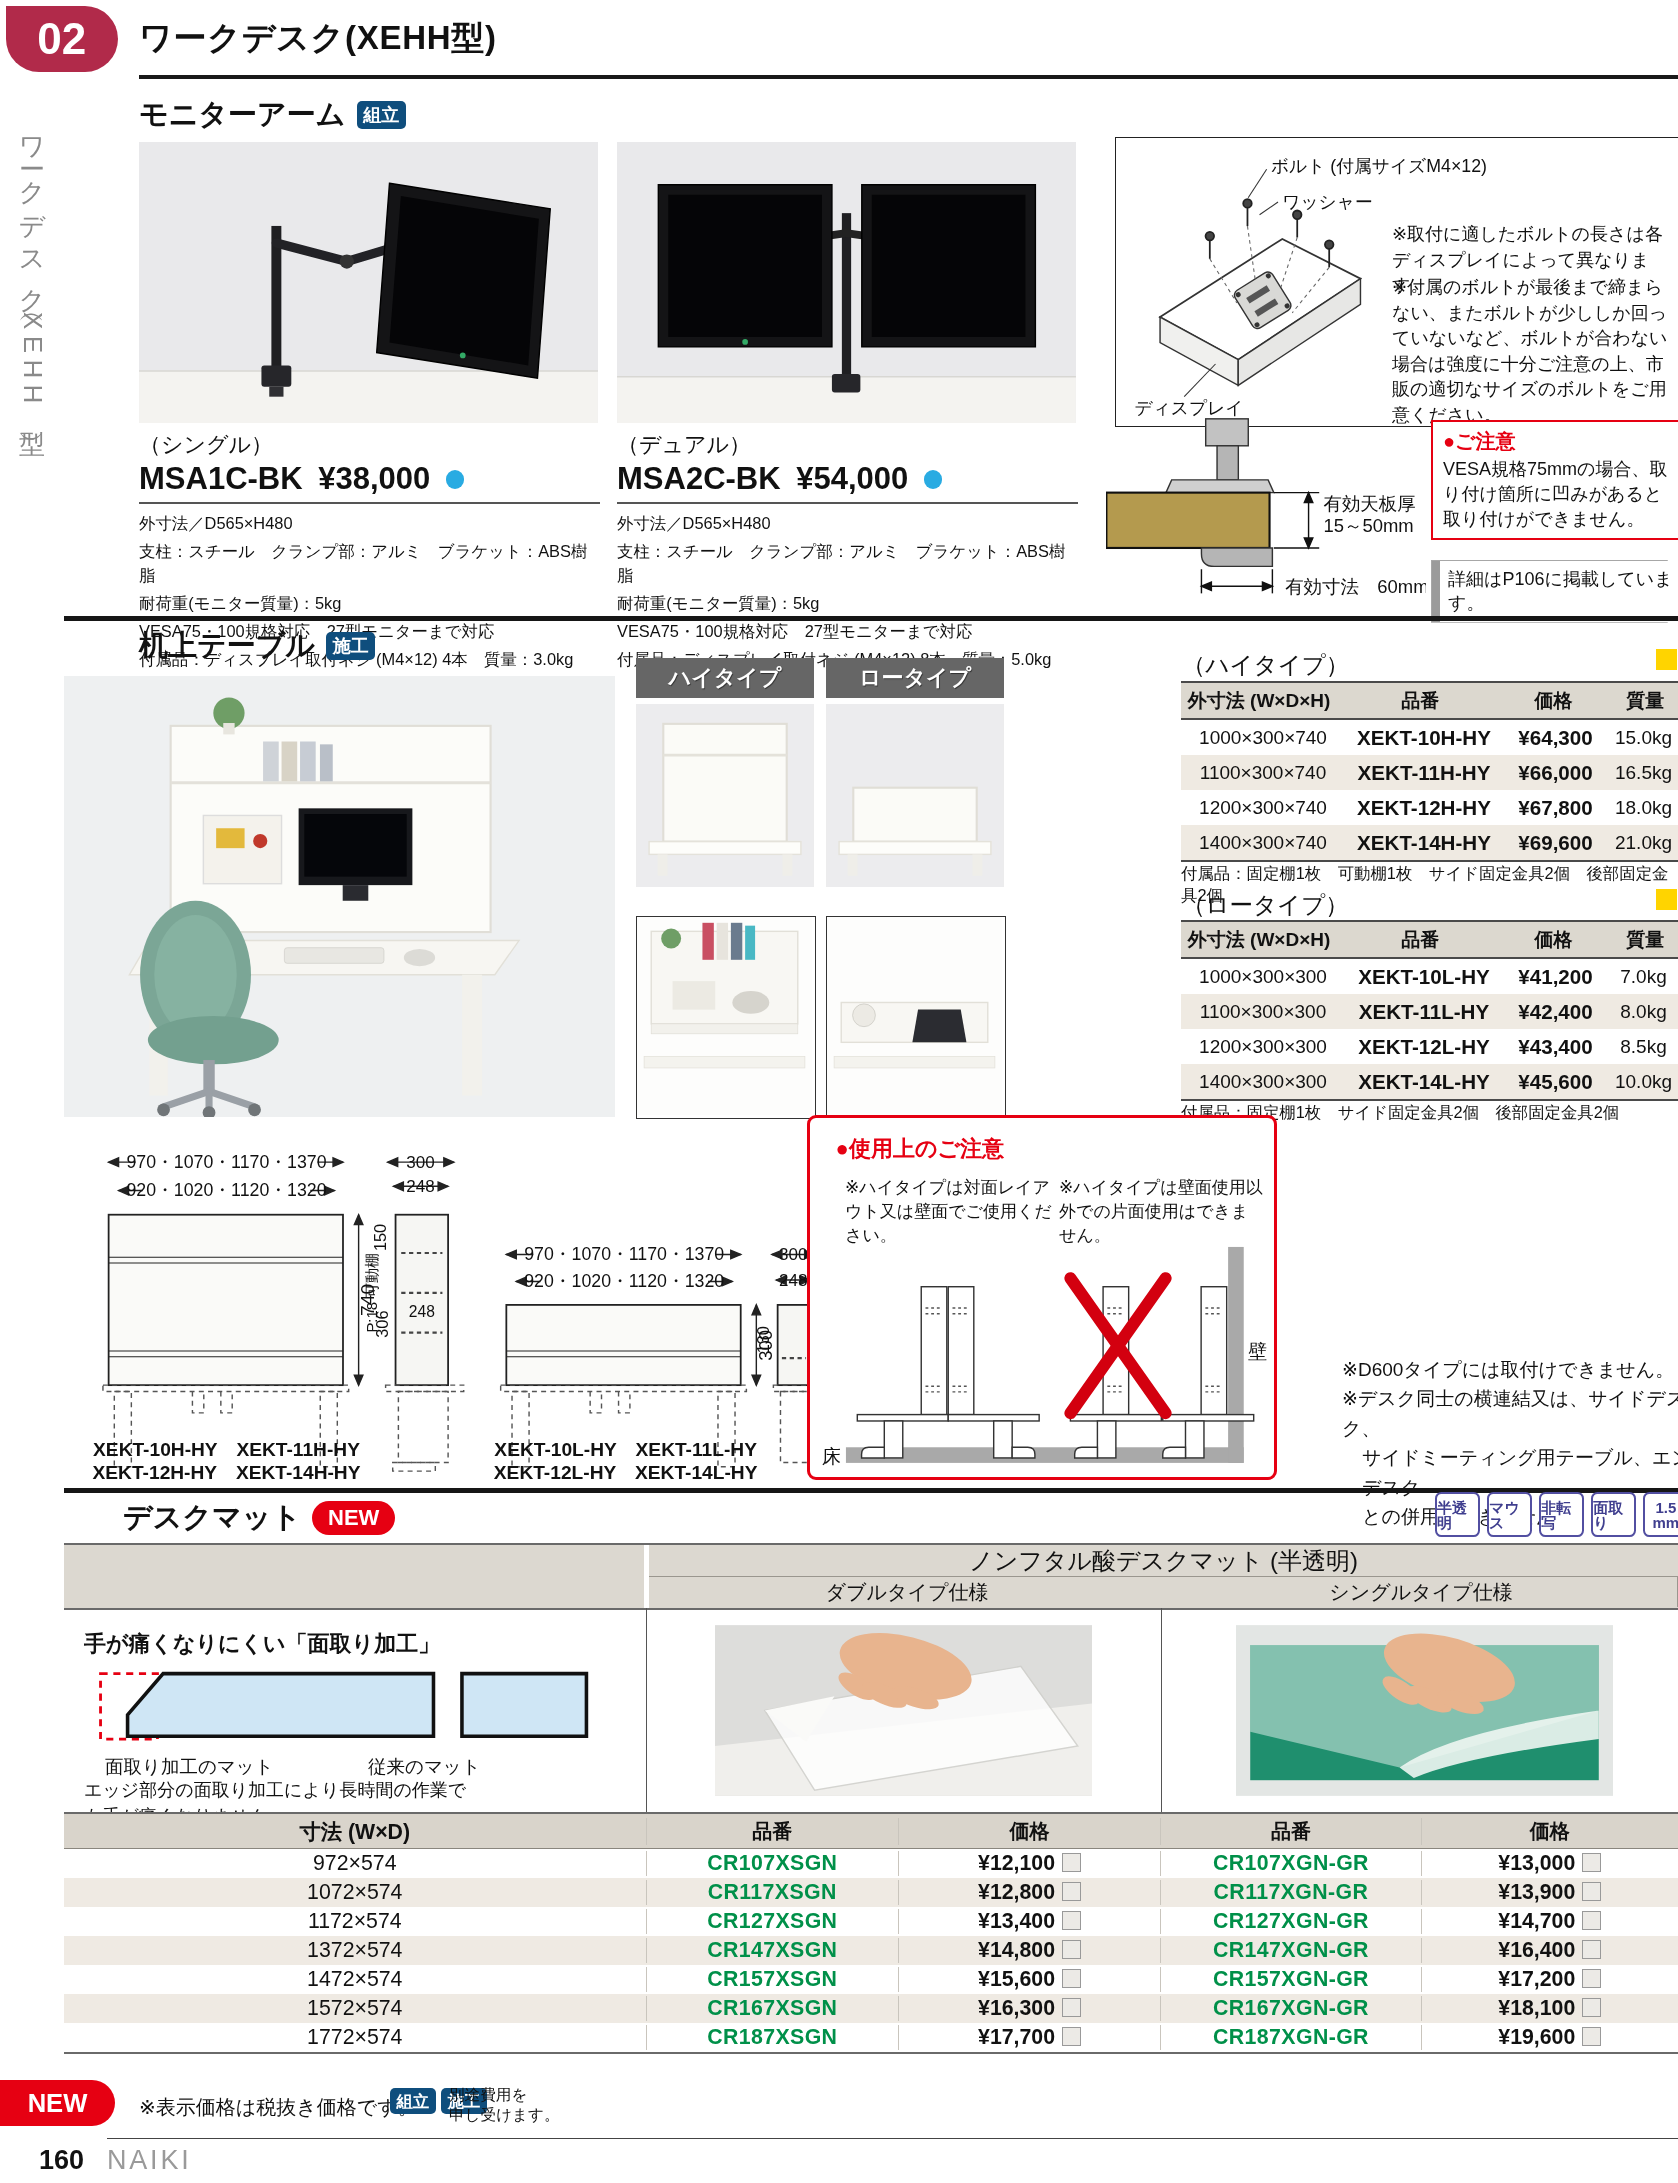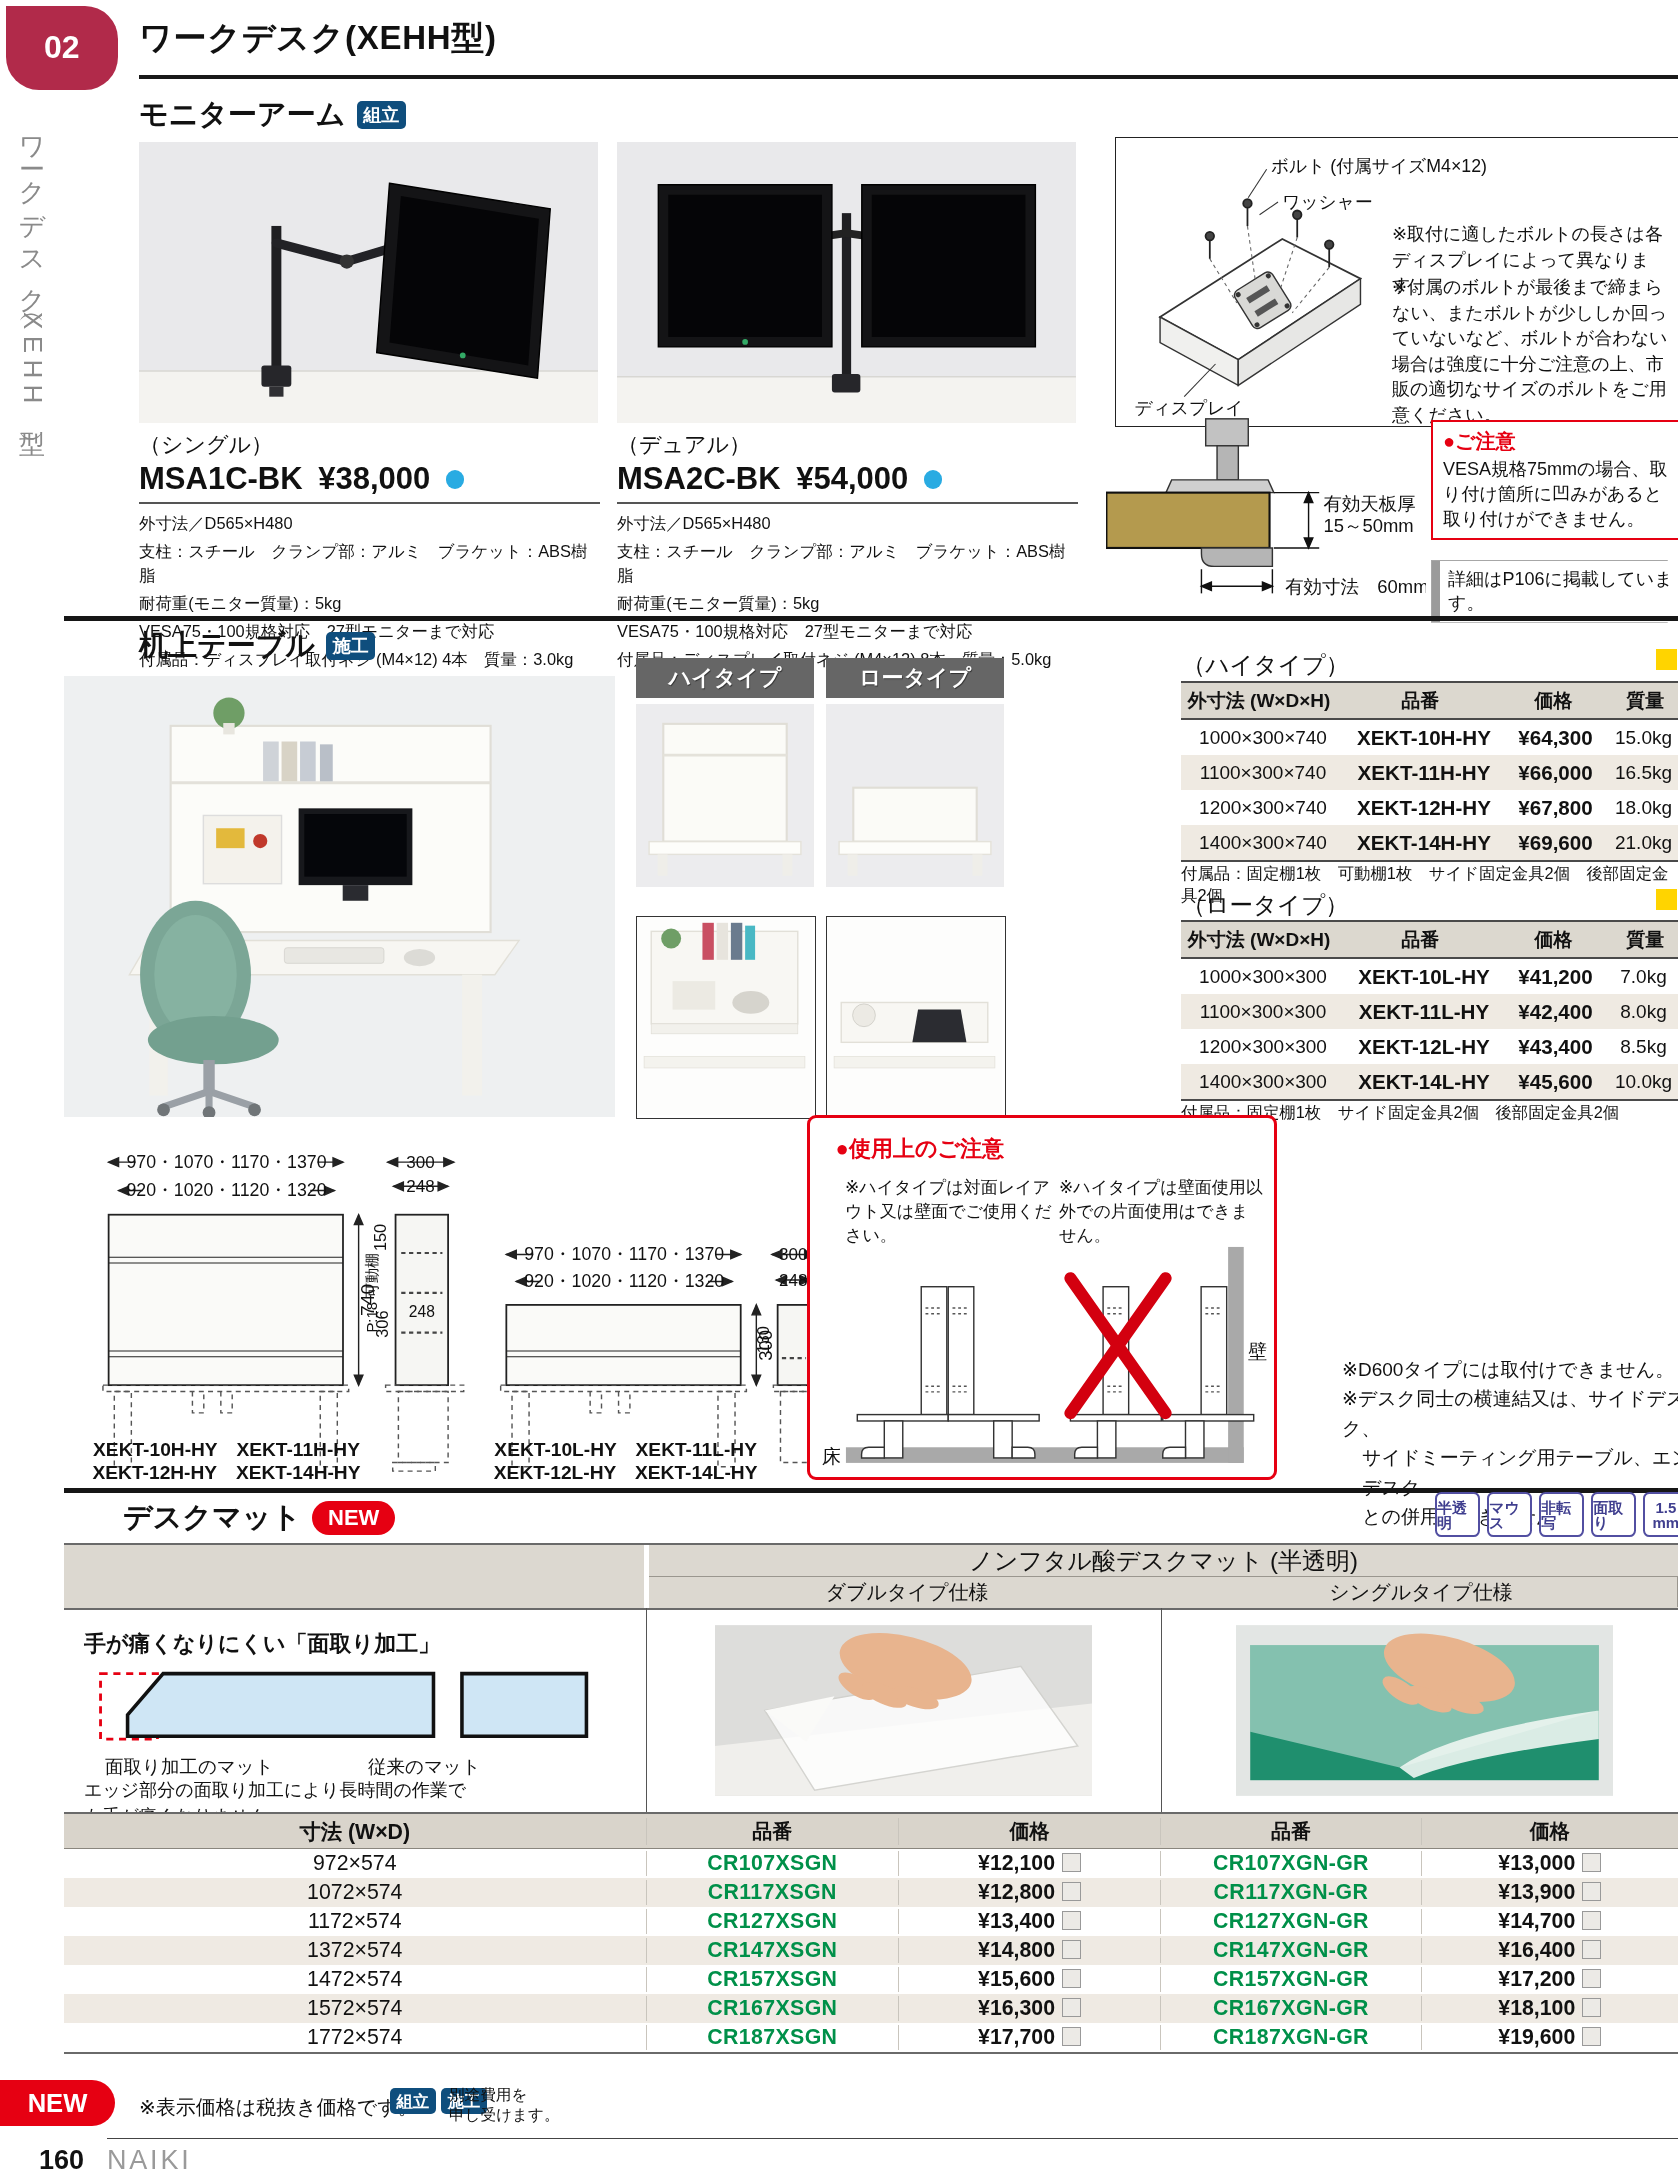--- a/index.html
+++ b/index.html
@@ -1,21 +1,21 @@
 <!DOCTYPE html>
 <html style="font-size:11.4px"><head>
 <meta charset="utf-8">
 <style>
   html,body{margin:0;padding:0;background:#fff;}
   .page{position:relative;width:1678px;height:2183px;background:#fff;overflow:hidden;
         font-family:"Liberation Sans","DejaVu Sans",sans-serif;color:#111;}
   .abs{position:absolute;}
   
-  .badge-num{left:5.7px;top:5.7px;width:112px;height:84px;background:#b12a4a;color:#fff;
-             font-size:32px;font-weight:bold;display:flex;align-items:center;justify-content:center;
+  .badge-num{left:5.7px;top:5.7px;width:112px;height:66px;background:#b12a4a;color:#fff;
+             font-size:44px;font-weight:bold;display:flex;align-items:center;justify-content:center;
              border-radius:0 33px 33px 33px;}
   .page-title{left:139px;top:15.6px;font-size:33px;font-weight:bold;letter-spacing:0.7px;}
   .header-rule{left:139px;top:75px;width:1539px;height:3.6px;background:#191919;}
   .side-vert{left:15.6px;top:119px;writing-mode:vertical-rl;font-size:26px;color:#8a8a8a;letter-spacing:6.4px;}
   
   .sec-title{font-size:29px;font-weight:bold;display:flex;align-items:center;gap:11.4px;}
   .bbadge{background:#0f4e7d;color:#fff;font-size:18px;font-weight:bold;padding:5px 6.4px;border-radius:5px;line-height:1;}
   .new-pill{background:#e60012;color:#fff;font-size:22px;font-weight:bold;padding:3.6px 15.6px;border-radius:18.5px;line-height:1.2;}
   .photo{background:#e9e9eb;}
   .sep{left:64px;width:1614px;height:5px;background:#161616;}

